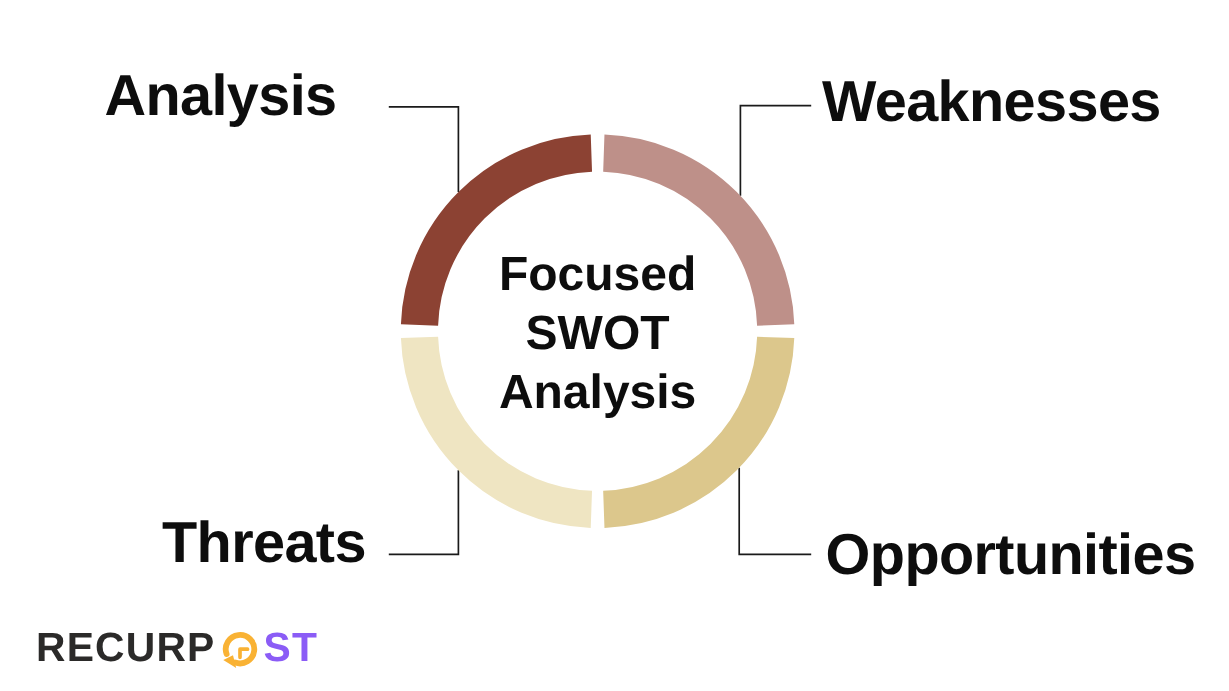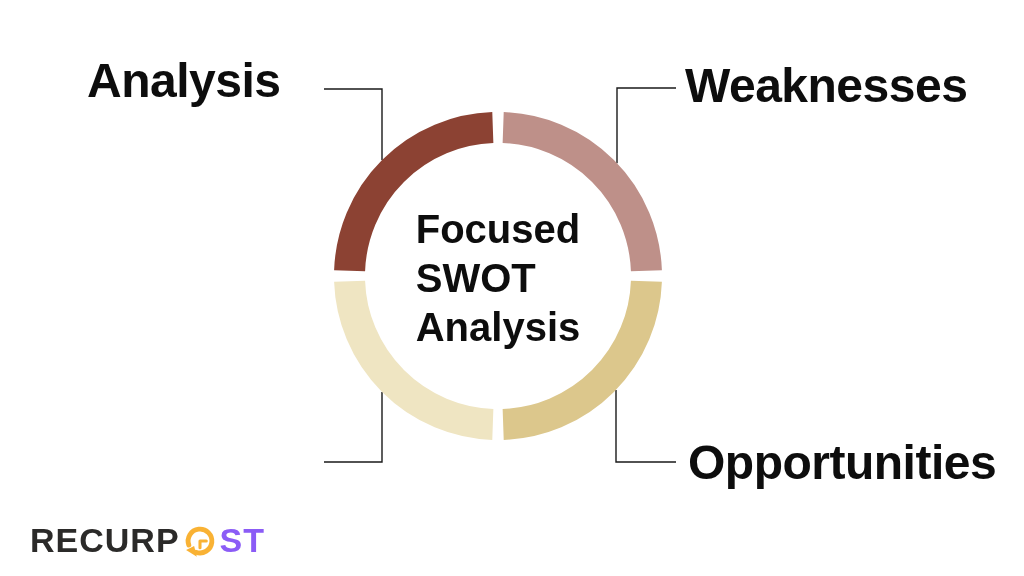--- a/index.html
+++ b/index.html
@@ -37,20 +37,21 @@
   .label-opportunities { left: 688px; top: 439px; }
   .center-title {
     position: absolute;
     left: 498px;
     top: 278px;
     transform: translate(-50%, -50%);
     font-weight: 700;
     font-size: 40px;
     line-height: 1.22;
     color: #0d0d0d;
+    text-align: center;
     white-space: pre-line;
   }
   .logo {
     position: absolute;
     left: 30px;
     top: 523px;
     display: flex;
     align-items: flex-start;
     gap: 1px;
   }
@@ -87,20 +88,21 @@
   <div class="center-title" style="color: rgb(13, 13, 13);">Focused
 SWOT
 Analysis</div>
 
   <div class="quad-label label-strengths" style="color: rgb(13, 13, 13);">Analysis</div>
 
   <div class="quad-label label-opportunities" style="color: rgb(13, 13, 13);">Opportunities</div>
 
   <div class="quad-label label-weaknesses" style="color: rgb(13, 13, 13);">Weaknesses</div>
 
+  <div class="quad-label label-threats" style="color: rgb(13, 13, 13);">Threats</div>
 
   <div class="logo">
     <span class="logo-text" style="color: rgb(43, 42, 41);">RECURP</span>
     <svg class="clock-icon" viewBox="0 0 40 40">
       <path id="clock-arc" fill="none" stroke-width="5.4" stroke-linecap="round" d="M 7.60 24.51 A 13.2 13.2 0 1 1 15.49 32.40" stroke="#F9B234"></path>
       <polygon id="clock-arrow" points="4.5,30 16.5,37.5 13.5,25.5" fill="#F9B234"></polygon>
       <path id="clock-hands" fill="none" stroke-width="3.4" stroke-linecap="round" d="M20 20 L27 20 M20 20 L20 27.5" stroke="#F9B234"></path>
     </svg>
     <span class="logo-text" style="color: #8b5cf6;">ST</span>
   </div>

